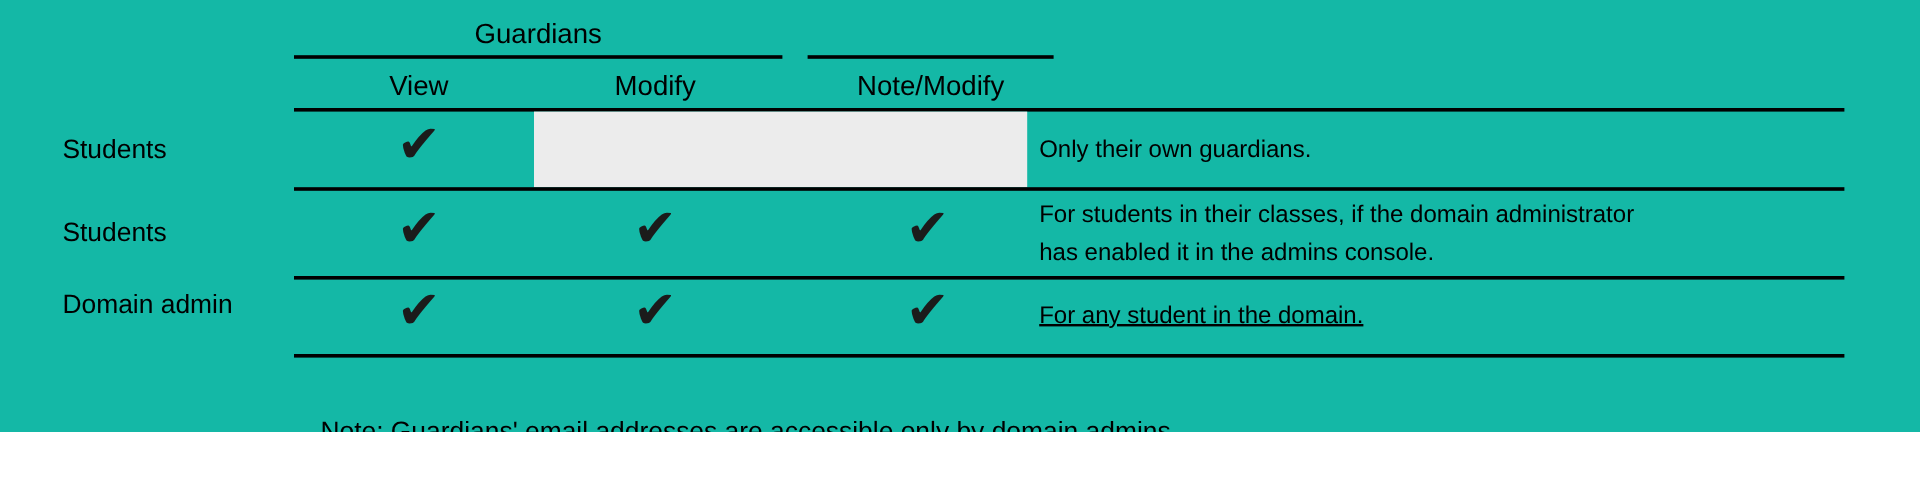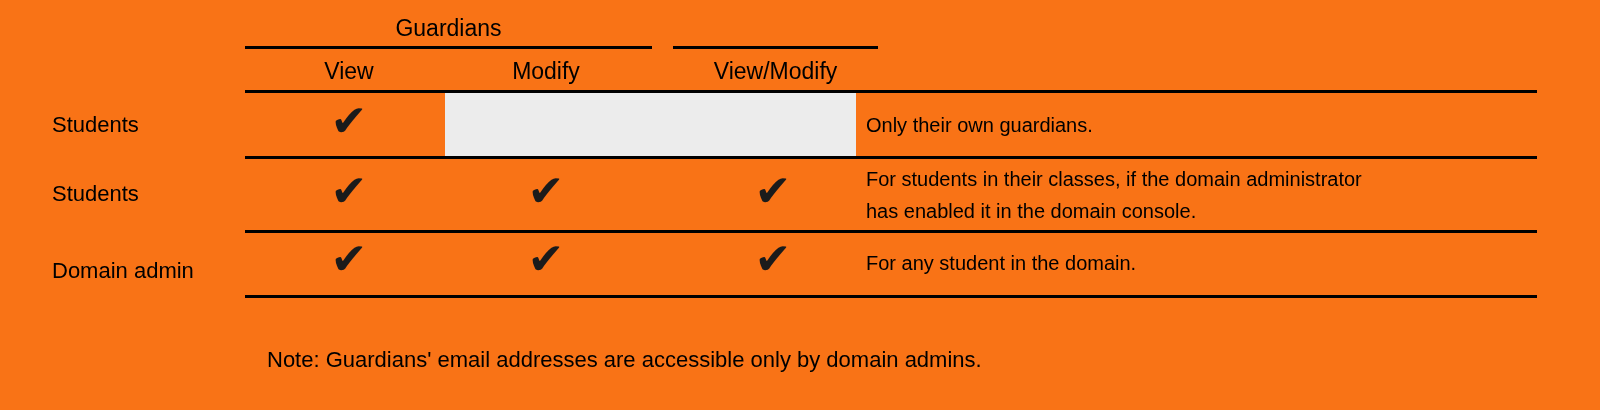--- a/index.html
+++ b/index.html
@@ -3,22 +3,22 @@
 <meta charset="utf-8">
 <style>
   html, body {
     margin: 0;
     padding: 0;
     background: #ffffff;
   }
   .page {
     position: relative;
     width: 1600px;
-    height: 410px;
-    background: #f97316;
+    height: 360px;
+    background: #14b8a6;
     font-family: "Liberation Sans", sans-serif;
     color: #000000;
     overflow: hidden;
   }
   .abs { position: absolute; }
 
   
   .group-header {
     top: 14px;
     font-size: 23px;
@@ -63,21 +63,21 @@
   
   .row-label {
     left: 52px;
     font-size: 22px;
     line-height: 26px;
     white-space: nowrap;
     text-align: right;
   }
   .rl-students { top: 112px; }
   .rl-teachers { top: 181px; }
-  .rl-admin    { top: 258px; }
+  .rl-admin    { top: 241px; }
 
   
   .check {
     width: 60px;
     text-align: center;
     font-family: "DejaVu Sans", sans-serif;
     font-size: 44px;
     line-height: 48px;
     font-weight: bold;
     color: #1b1b1b;
@@ -91,21 +91,21 @@
 
   
   .note {
     left: 866px;
     width: 660px;
     font-size: 20px;
     line-height: 32px;
   }
   .note-students { top: 109px; }
   .note-teachers { top: 163px; }
-  .note-admin    { top: 247px; }
+  .note-admin    { top: 247px; text-decoration: underline; }
 
   
   .footnote {
     left: 246px;
     top: 347px;
     width: 1200px;
     font-size: 22px;
     line-height: 26px;
     white-space: nowrap;
     margin-left: 21px;
@@ -116,40 +116,40 @@
 
 <div class="page">
 
   <div class="abs group-header gh-guardians">Guardians</div>
 
   <div class="abs rule rule-guardians" style="background-color: rgb(0, 0, 0);"></div>
   <div class="abs rule rule-invitations" style="background-color: rgb(0, 0, 0);"></div>
 
   <div class="abs sub-header sh-view">View</div>
   <div class="abs sub-header sh-modify">Modify</div>
-  <div class="abs sub-header sh-view-modify">View/Modify</div>
+  <div class="abs sub-header sh-view-modify">Note/Modify</div>
 
   <div class="abs rule rule-full rule-header" style="background-color: rgb(0, 0, 0);"></div>
 
   <div class="abs disabled-cells" style="background-color: rgb(236, 236, 236);"></div>
 
   <div class="abs row-label rl-students">Students</div>
   <div class="abs check col1 crow1" style="color: rgb(27, 27, 27);">✔</div>
   <div class="abs note note-students">
     <div>Only their own guardians.</div>
   </div>
   <div class="abs rule rule-full rule-row1" style="background-color: rgb(0, 0, 0);"></div>
 
   <div class="abs row-label rl-teachers">Students</div>
   <div class="abs check col1 crow2" style="color: rgb(27, 27, 27);">✔</div>
   <div class="abs check col2 crow2" style="color: rgb(27, 27, 27);">✔</div>
   <div class="abs check col3 crow2" style="color: rgb(27, 27, 27);">✔</div>
   <div class="abs note note-teachers">
     <div>For students in their classes, if the domain administrator</div>
-    <div>has enabled it in the domain console.</div>
+    <div>has enabled it in the admins console.</div>
   </div>
   <div class="abs rule rule-full rule-row2" style="background-color: rgb(0, 0, 0);"></div>
 
   <div class="abs row-label rl-admin">Domain admin</div>
   <div class="abs check col1 crow3" style="color: rgb(27, 27, 27);">✔</div>
   <div class="abs check col2 crow3" style="color: rgb(27, 27, 27);">✔</div>
   <div class="abs check col3 crow3" style="color: rgb(27, 27, 27);">✔</div>
   <div class="abs note note-admin">
     <div>For any student in the domain.</div>
   </div>

